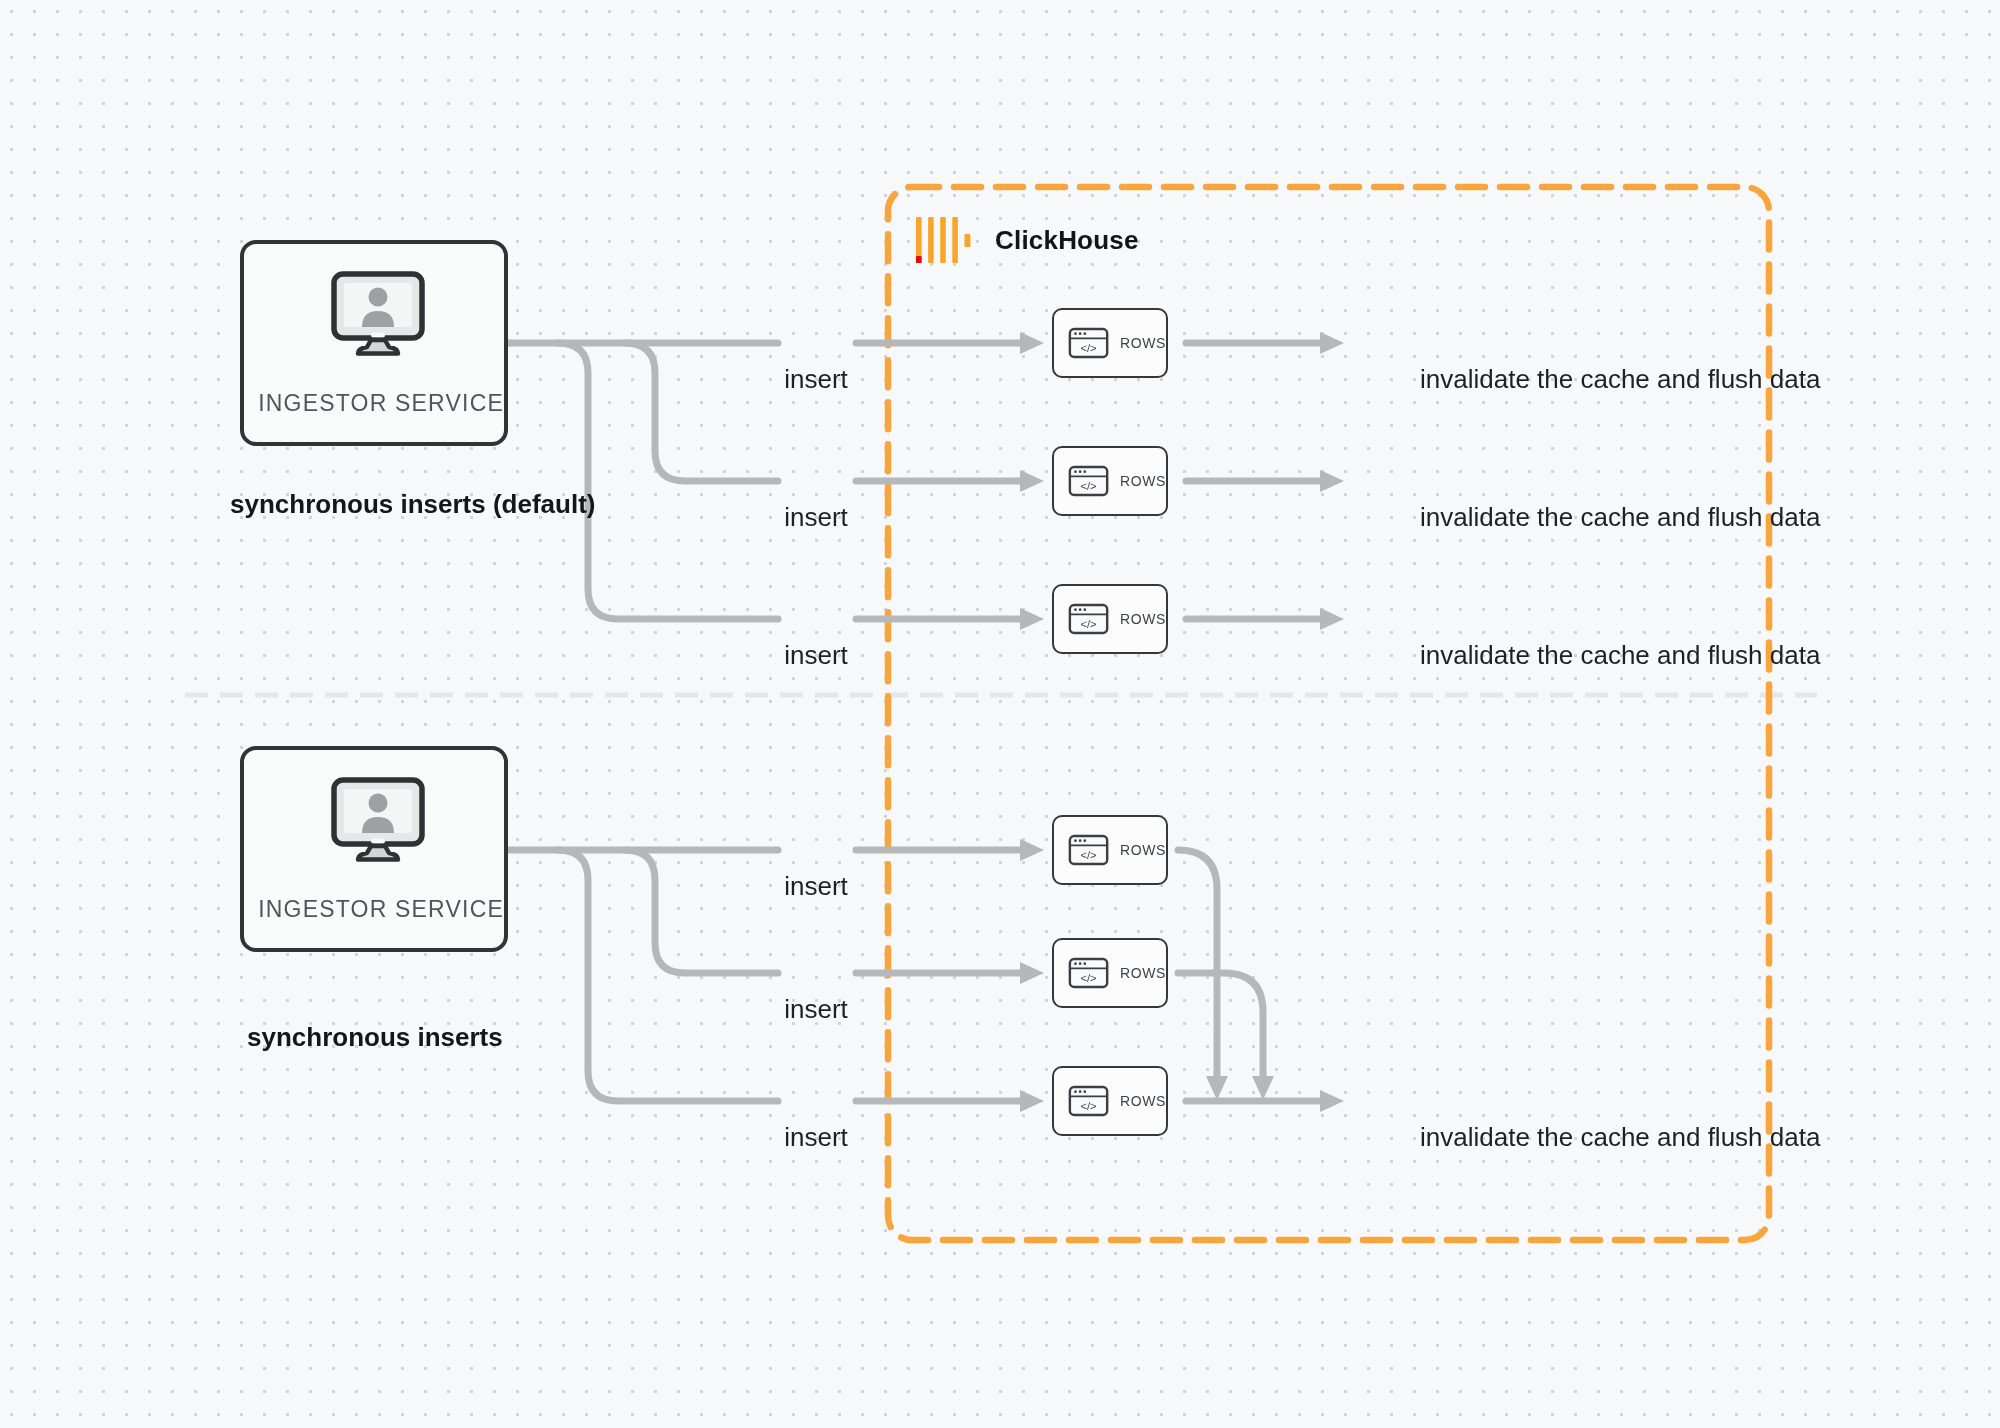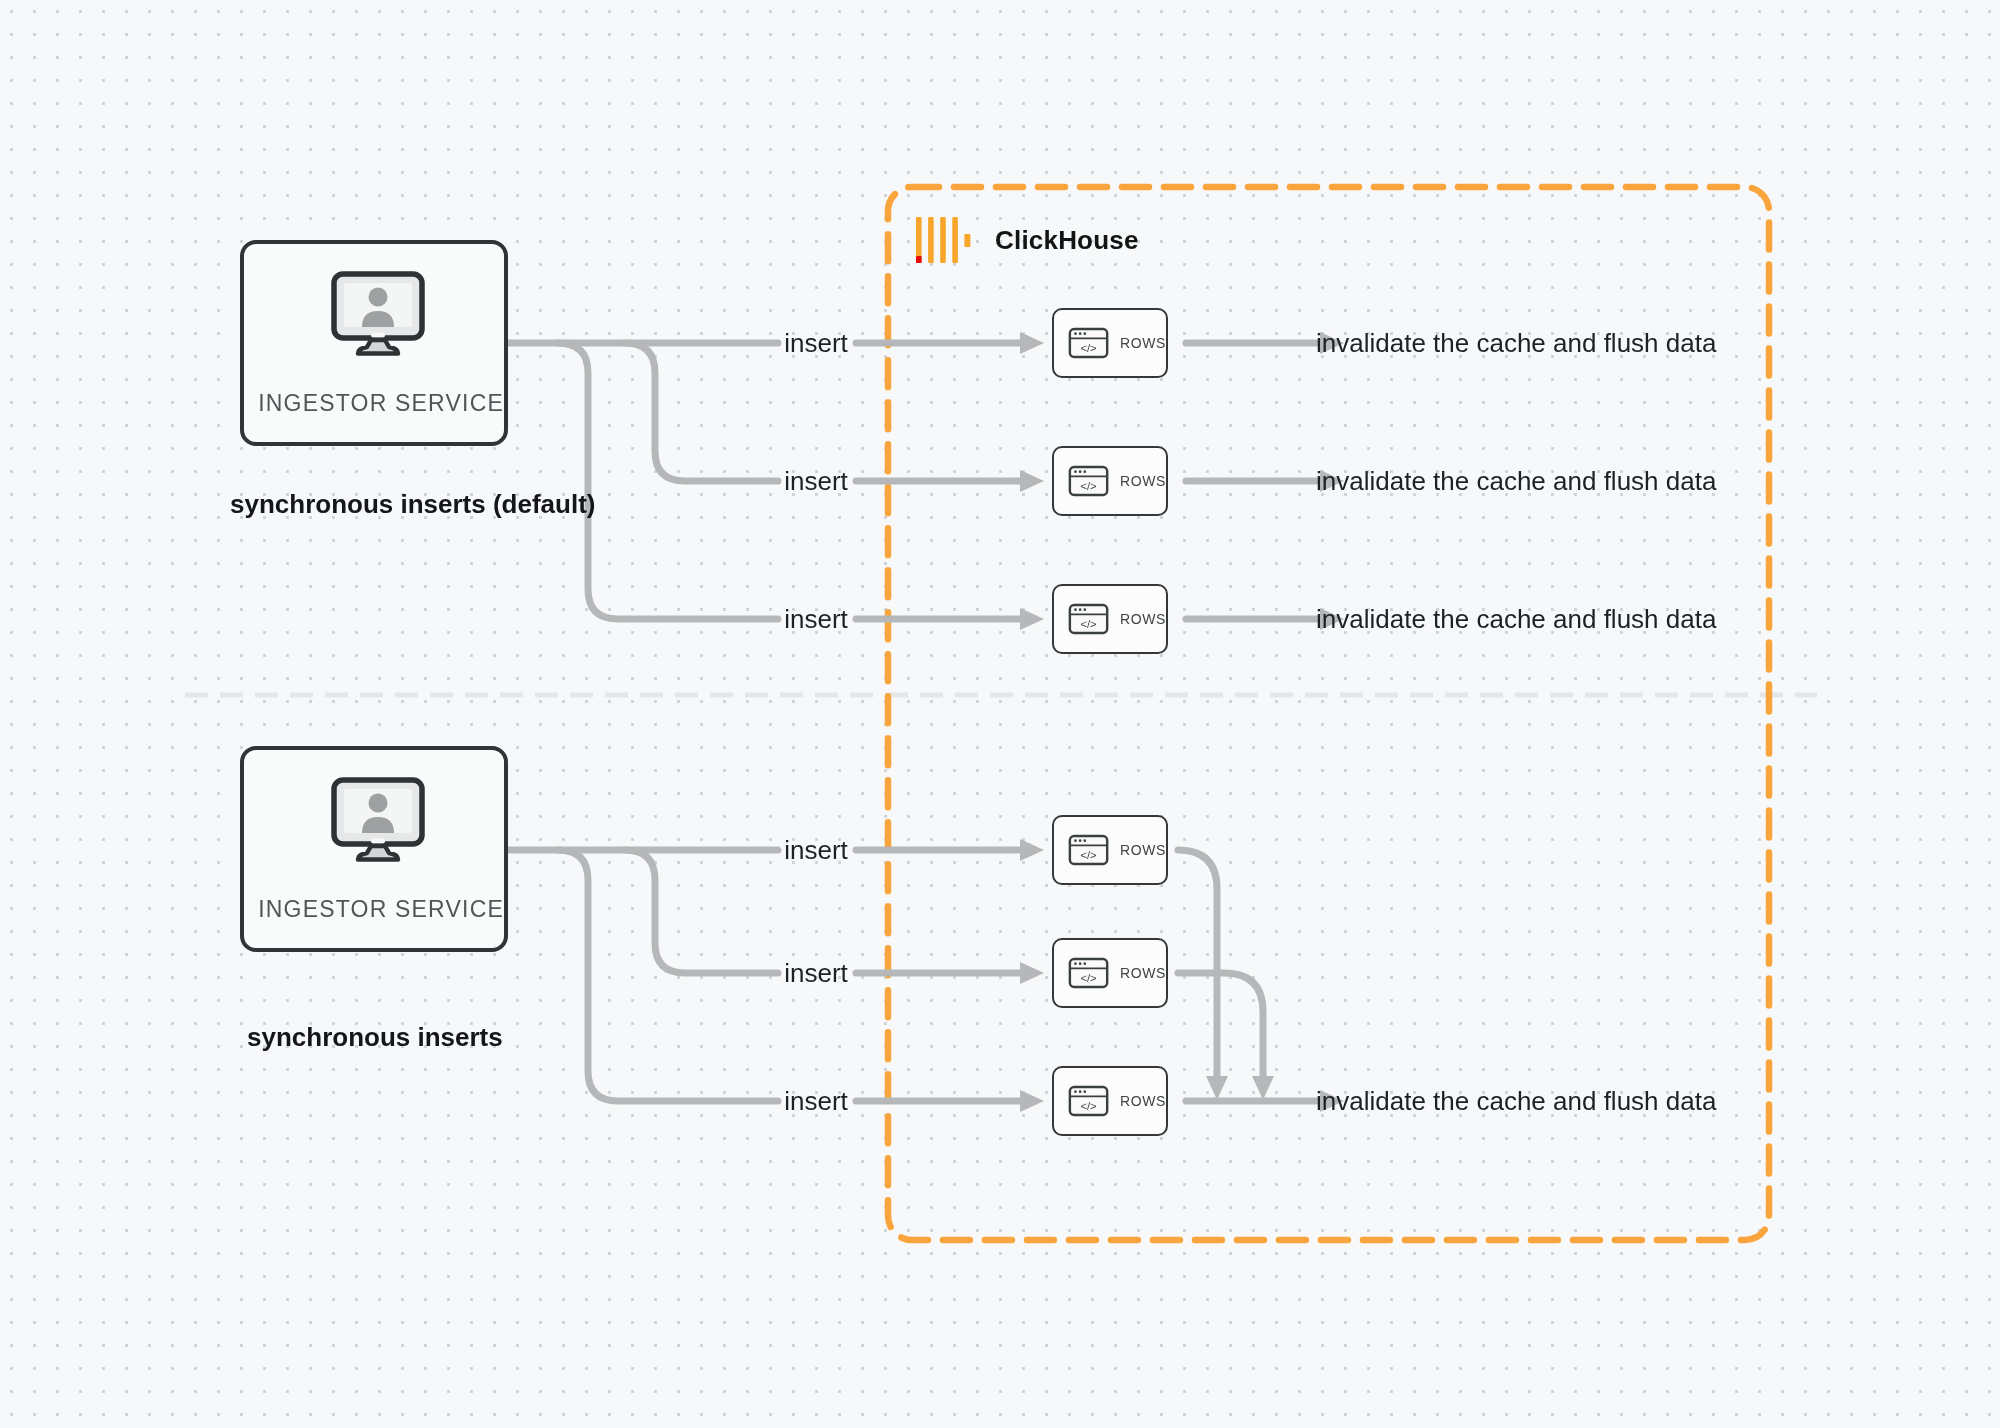--- a/index.html
+++ b/index.html
@@ -36,23 +36,23 @@
     position:absolute;left:1052px;width:116px;height:70px;
     background:#FCFCFC;border:2.6px solid #34383B;border-radius:10px;
     display:flex;align-items:center;padding-left:14px;gap:11px;
   }
   .rowscard::before{
     content:"";position:absolute;left:8px;top:8px;width:113px;height:67px;
     background:#E8E9EA;border:2.6px solid #34383B;border-radius:10px;z-index:-1;
   }
   .rowscard .rows-label{font-size:14px;color:#3F4346;letter-spacing:0.6px;text-align:center;}
 
-  .flow-label{position:absolute;font-size:26px;line-height:44px;color:#1E2124;white-space:nowrap;}
+  .flow-label{position:absolute;font-size:26px;line-height:44px;color:#1E2124;white-space:nowrap;margin-top:36px;}
   .insert-label{left:766px;width:100px;text-align:center;}
-  .invalidate-label{left:1316px;}
+  .invalidate-label{left:1420px;}
 </style>
 </head>
 <body>
 
 <div class="canvas">
 
   <svg width="0" height="0" style="position:absolute" aria-hidden="true">
     <defs>
       <symbol id="sym-monitor" viewBox="0 0 96 88">
         <rect x="4" y="4" width="88" height="64" rx="9" fill="#E6E7E8" stroke="#2E3235" stroke-width="5.5"></rect>

